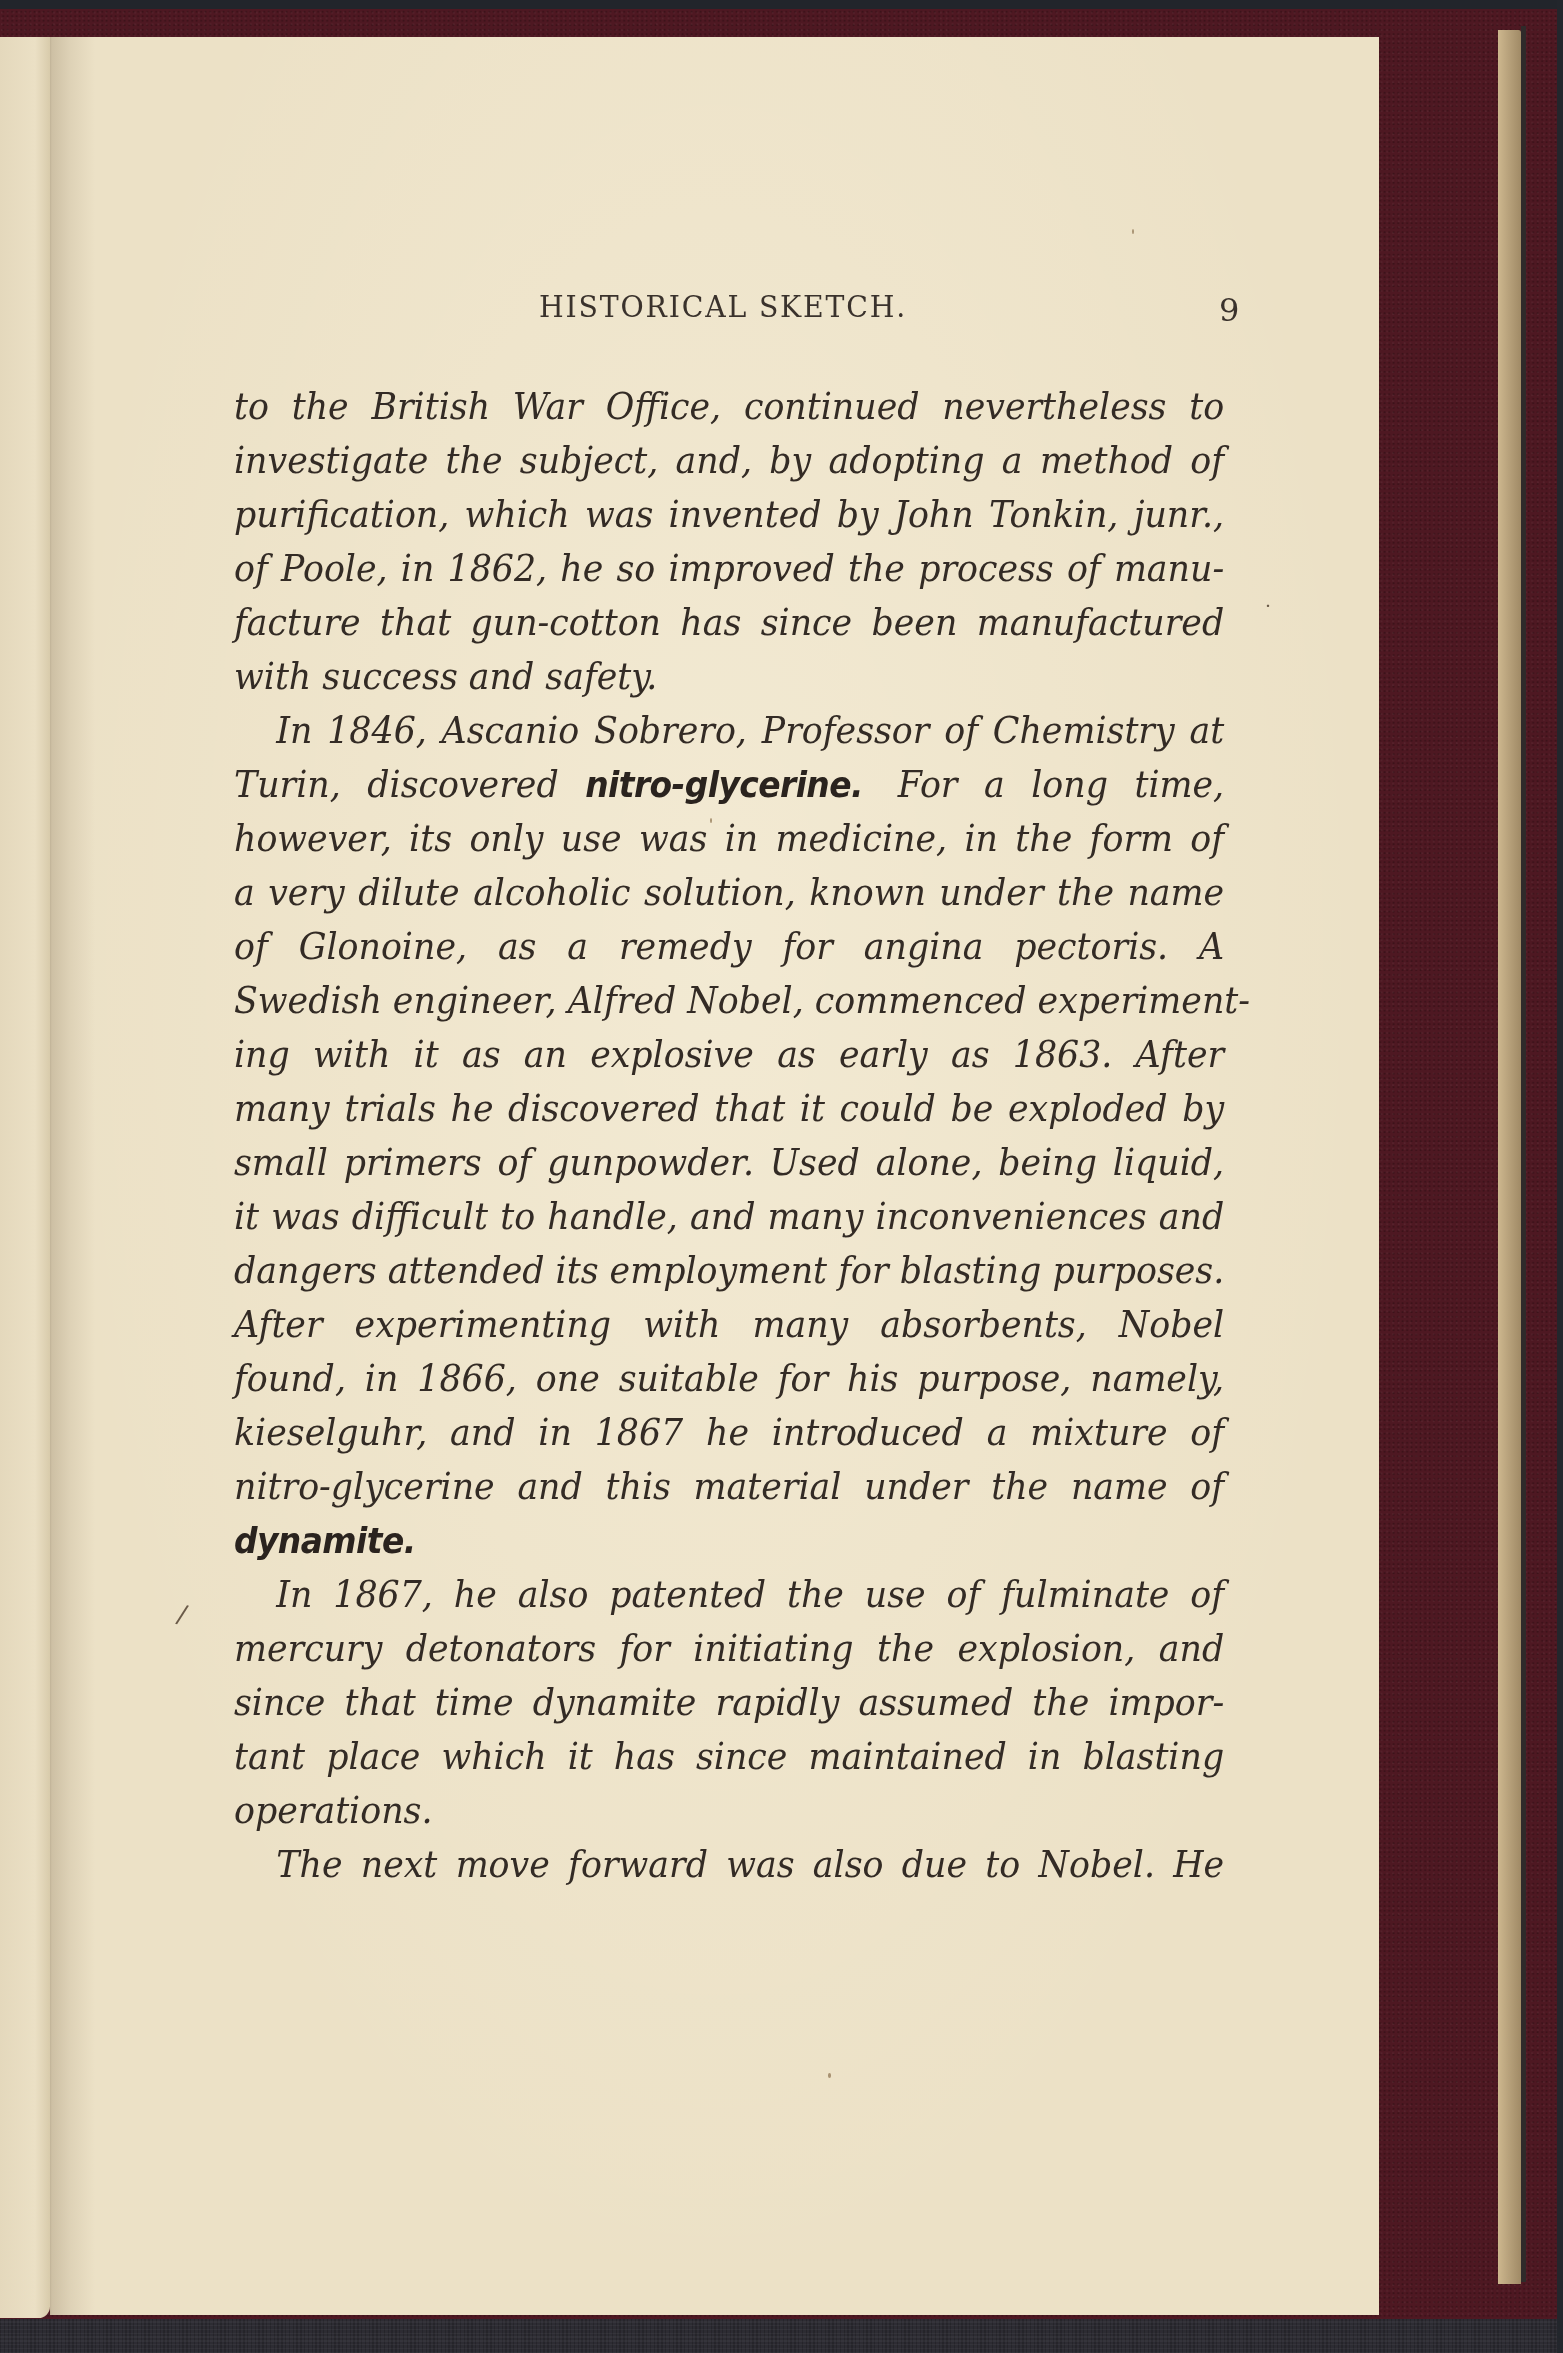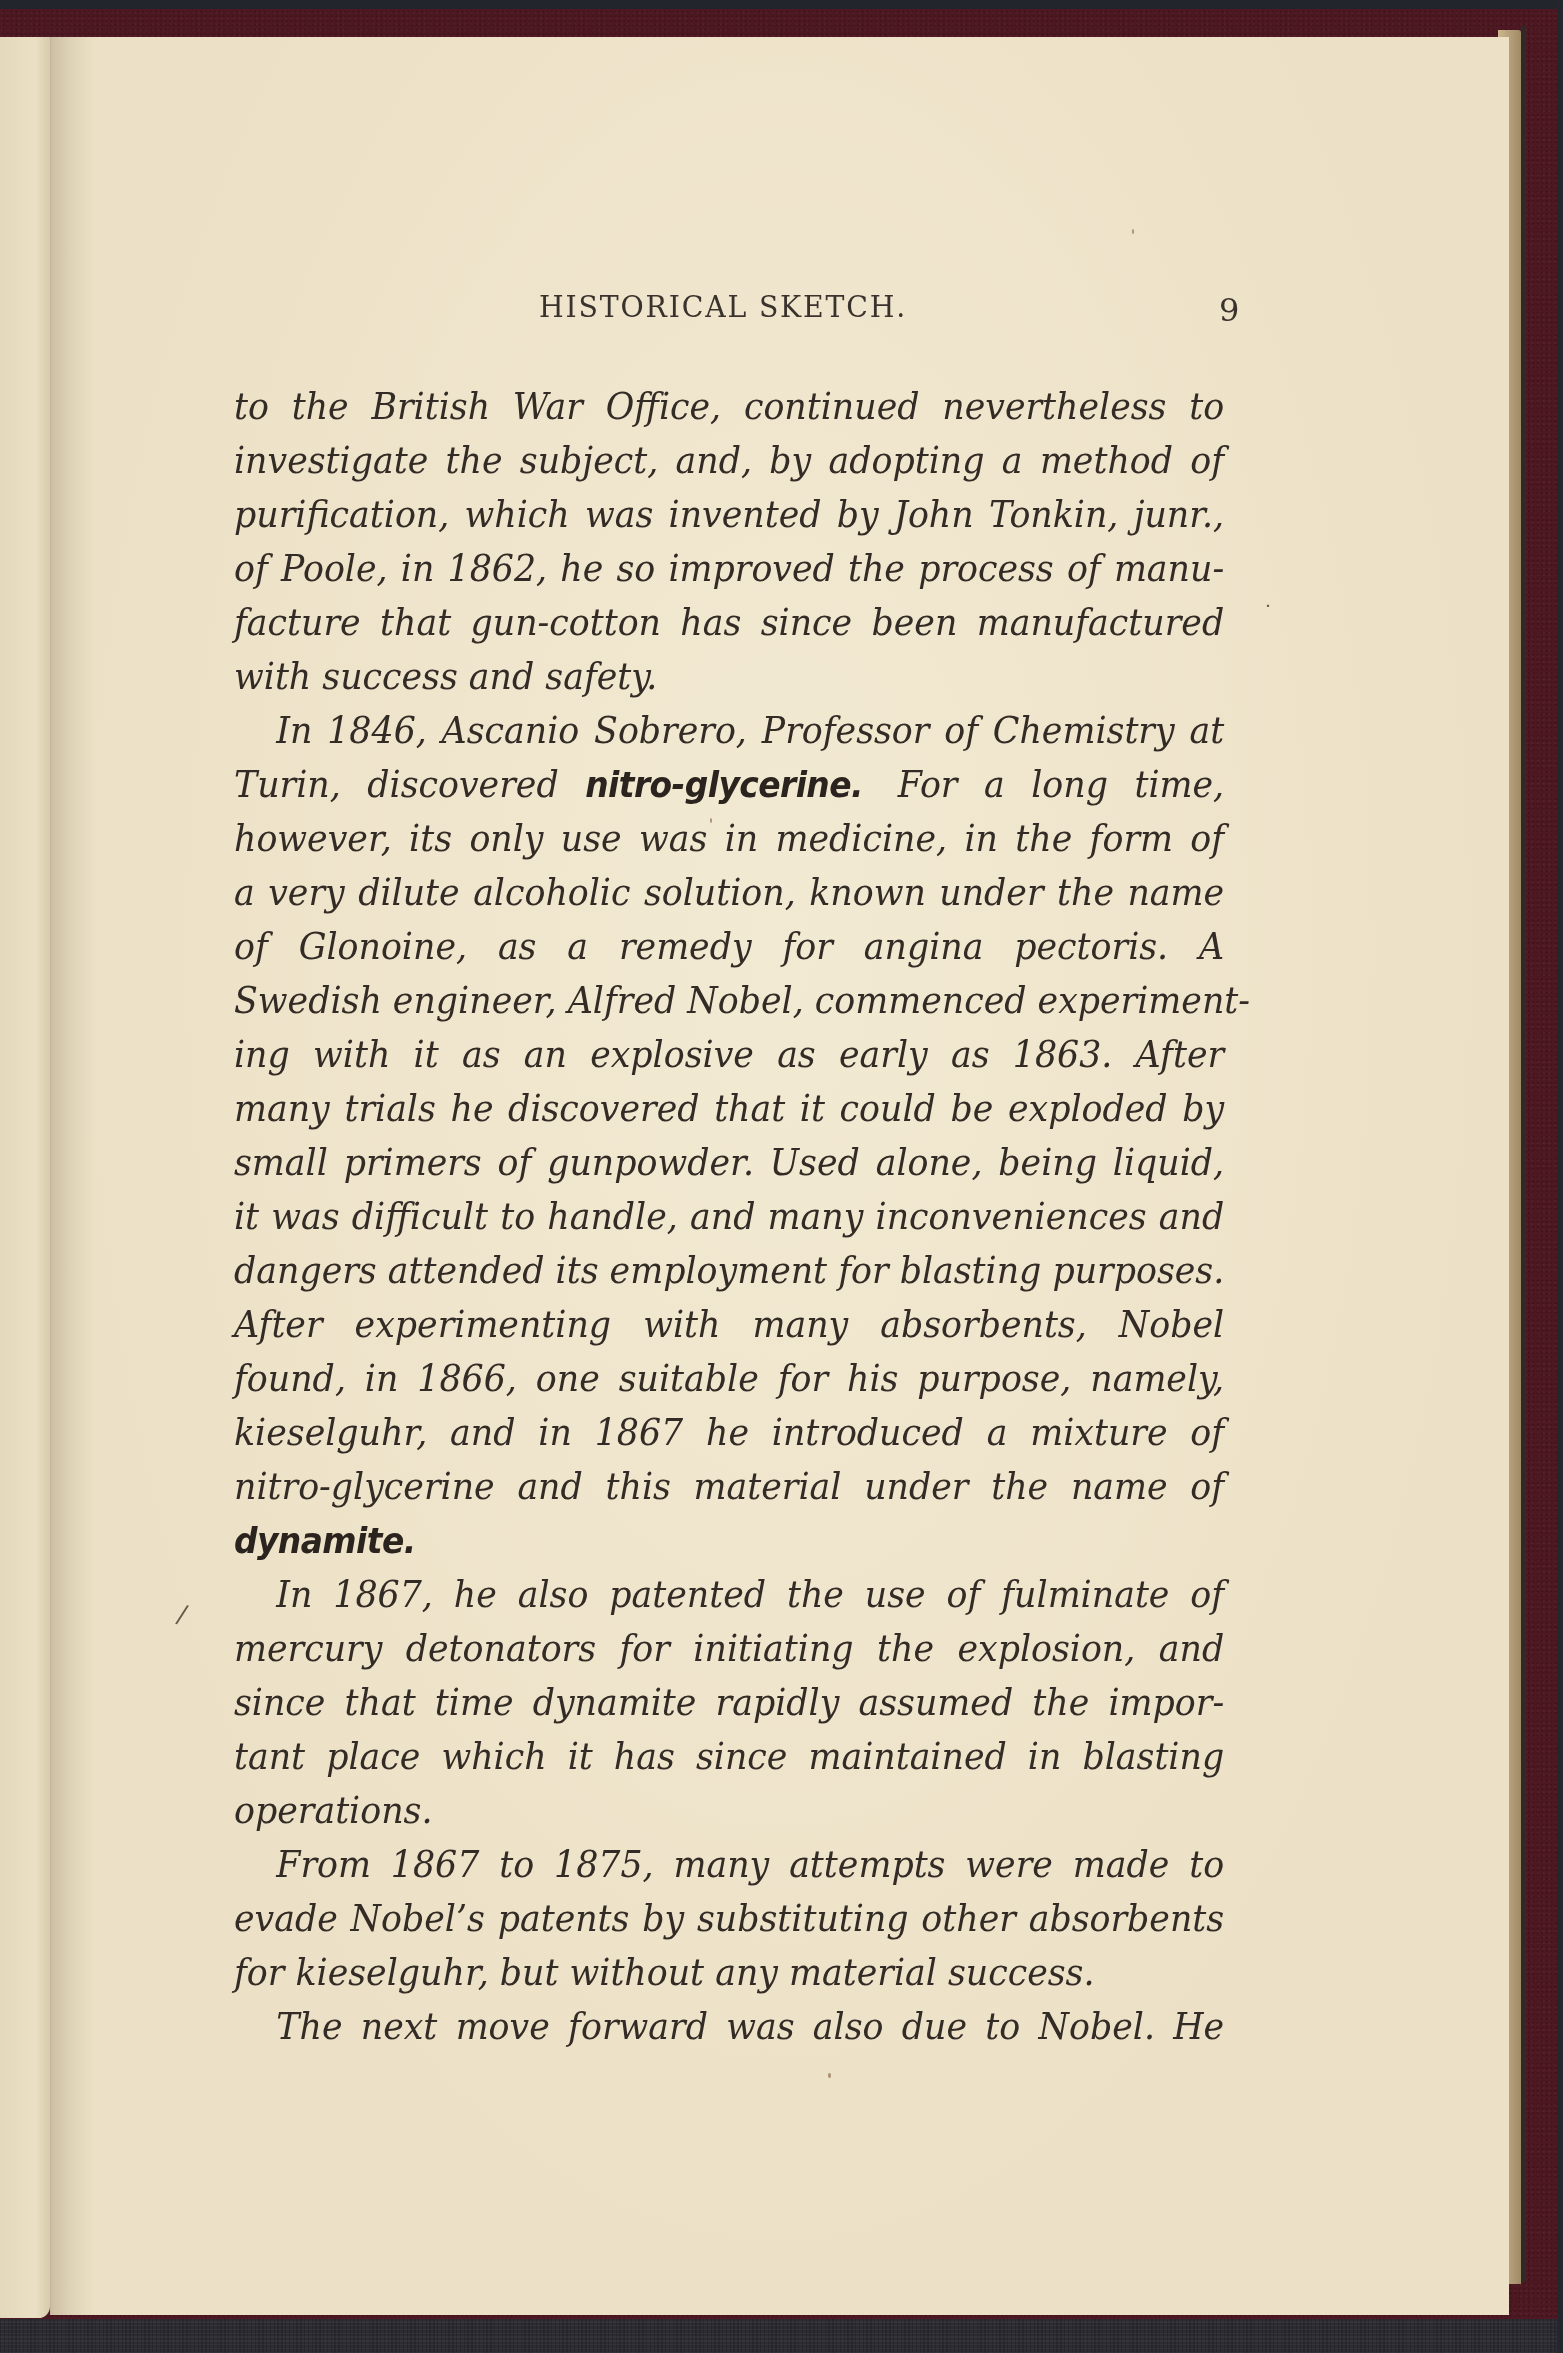--- a/index.html
+++ b/index.html
@@ -43,21 +43,21 @@
     position: absolute; left: 1498px; top: 29.5px; width: 23px; height: 2254px;
     background: linear-gradient(90deg, #cdb78e 0%, #b8a27c 45%, #a08a66 100%);
     border-radius: 0 2.6px 0 0;
   }
   .page-block-line {
     position: absolute; left: 1521px; top: 25.6px; width: 5.1px; height: 2256px;
     background: #2f2a2a;
   }
   
   .page {
-    position: absolute; left: 50px; top: 37px; width: 1459px; height: 2278px;
+    position: absolute; left: 50px; top: 37px; width: 1329px; height: 2278px;
     background: #ece1c6;
     background-image:
       radial-gradient(ellipse at 50% 40%, rgba(255,250,235,0.35), transparent 70%);
     box-shadow: inset 1.3px 0 0 rgba(0,0,0,0.05);
   }
   .gutter-shadow {
     position: absolute; left: 0; top: 0; width: 45px; height: 100%;
     background: linear-gradient(90deg, rgba(120,100,70,0.28) 0%, rgba(120,100,70,0.12) 45%, rgba(120,100,70,0) 100%);
   }
   .running-head {
@@ -143,25 +143,20 @@
     </div>
 
     <div>
       <span class="line indent">In 1867, he also patented the use of fulminate of</span>
       <span class="line">mercury detonators for initiating the explosion, and</span>
       <span class="line">since that time dynamite rapidly assumed the impor-</span>
       <span class="line">tant place which it has since maintained in blasting</span>
       <span class="line last">operations.</span>
     </div>
 
-    <div>
-      <span class="line indent">From 1867 to 1875, many attempts were made to</span>
-      <span class="line">evade Nobel’s patents by substituting other absorbents</span>
-      <span class="line last">for kieselguhr, but without any material success.</span>
-    </div>
 
     <div>
       <span class="line indent">The next move forward was also due to Nobel. He</span>
     </div>
   </div>
 
   <span class="margin-mark" style="left:128px; top:1562px; font-size:25.6px; transform:rotate(15deg);">/</span>
   <span class="margin-mark" style="left:1215px; top:557px; font-size:19px;">·</span>
   <div class="speck" style="left:778px; top:2036px; width:3.2px; height:4.5px;"></div>
   <div class="speck" style="left:660px; top:781px; width:1.9px; height:5.1px;"></div>

